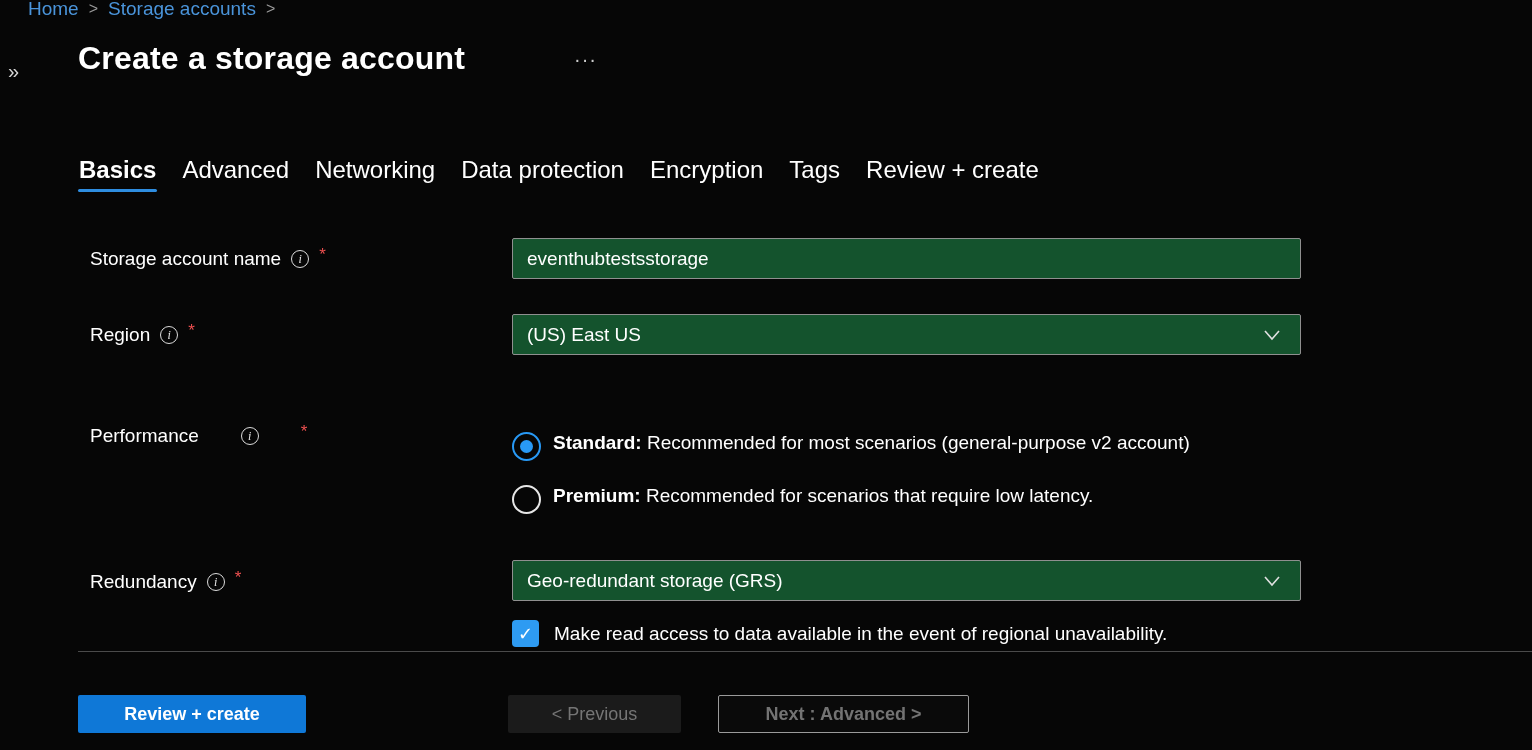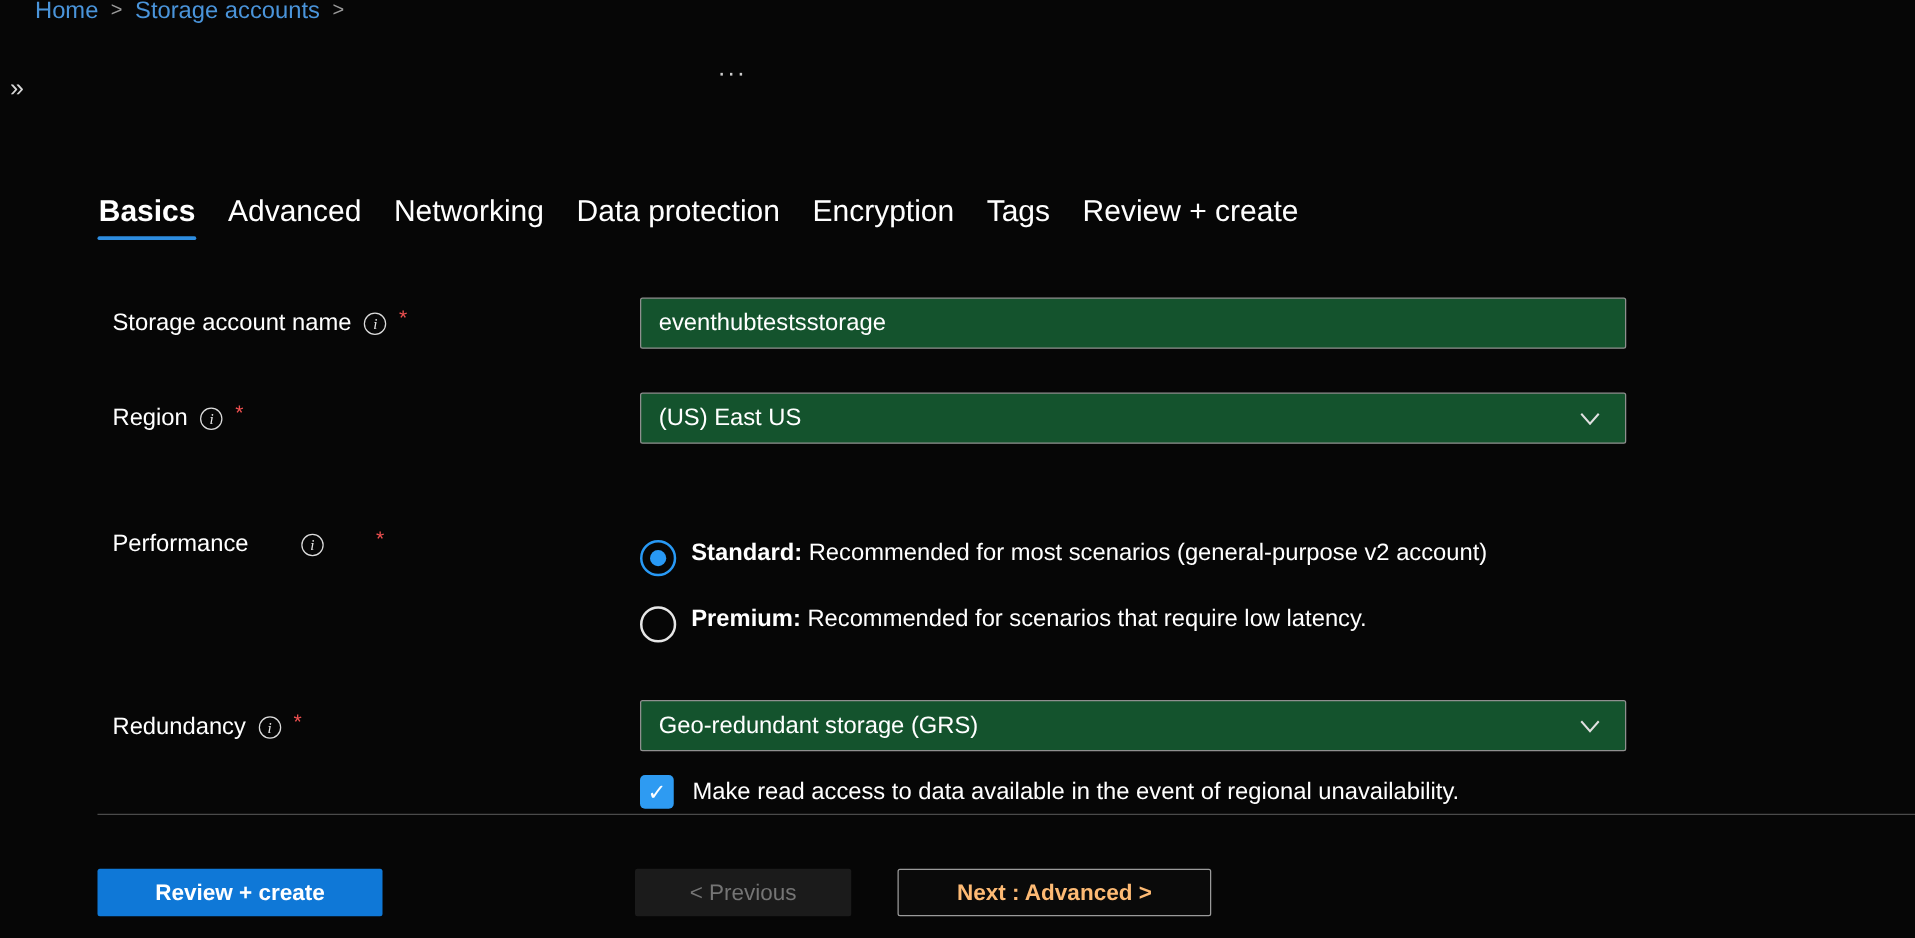--- a/index.html
+++ b/index.html
@@ -78,36 +78,37 @@
 
   
   .divider { position:absolute; left:78px; right:0; top:651px; height:1px; background:#4a4a4a; }
 
   
   .btn { position:absolute; top:695px; height:38px; font-size:18px; border-radius:2px;
          font-family:"Liberation Sans", sans-serif; cursor:pointer; display:flex;
          align-items:center; justify-content:center; }
   .btn-primary { left:78px; width:228px; background:#0f78d7; color:#ffffff; border:none; font-weight:700; }
   .btn-disabled { left:508px; width:173px; background:#1b1b1b; color:#757575; border:none; cursor:default; }
-  .btn-secondary { left:718px; width:251px; background:#0a0a0a; color:#fdba74; border:1px solid #9a9a9a; font-weight:700; }
+  .btn-secondary { left:718px; width:251px; background:#0a0a0a; color:#737373; border:1px solid #9a9a9a; font-weight:700; }
 </style>
 </head>
 <body>
 
 <div class="stage">
 
   <nav class="breadcrumb">
     <a>Home</a>
     <span class="crumb-sep">&gt;</span>
     <a>Storage accounts</a>
     <span class="crumb-sep">&gt;</span>
   </nav>
 
   <button class="expand-btn">»</button>
 
+  <h1 class="page-title">Create a storage account</h1>
   <button class="more-btn">···</button>
 
   <div class="tabs">
     <div class="tab active">Basics</div>
     <div class="tab">Advanced</div>
     <div class="tab">Networking</div>
     <div class="tab">Data protection</div>
     <div class="tab">Encryption</div>
     <div class="tab">Tags</div>
     <div class="tab">Review + create</div>

